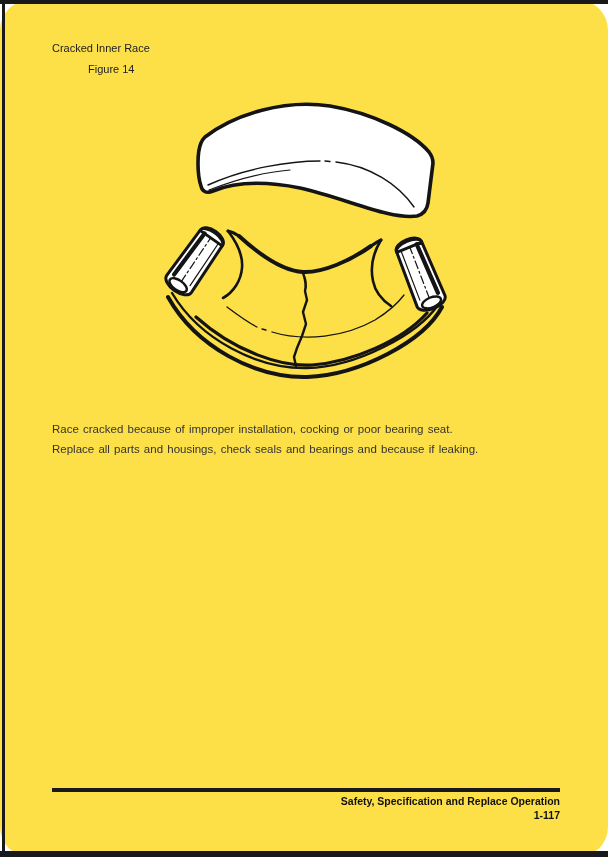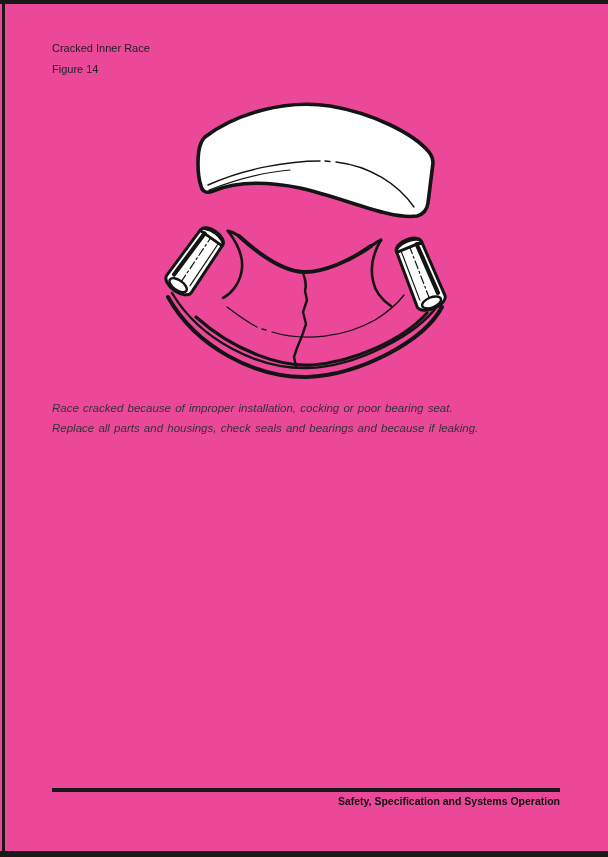--- a/index.html
+++ b/index.html
@@ -4,40 +4,40 @@
 <style>
   html,body{margin:0;padding:0;}
   body{
     width:608px;height:857px;
     background:#ffffff;
     font-family:"Liberation Sans", sans-serif;
     color:#1a1a1a;
     position:relative;
     overflow:hidden;
   }
-  .page{position:absolute;inset:0;background:#ec4899;}
+  .page{position:absolute;inset:0;background:#fde047;border-radius:30px;}
   
   .bar-top{position:absolute;left:0;top:0;width:608px;height:4px;background:#191919;}
   .bar-bottom{position:absolute;left:0;top:851px;width:608px;height:6px;background:#191919;}
   .bar-left{position:absolute;left:2px;top:0;width:3px;height:857px;background:#191919;}
 
   .title-block{position:absolute;left:52px;top:42px;}
   .doc-title{font-size:11px;line-height:12px;color:#222;}
-  .figure-label{font-size:11px;line-height:12px;color:#222;margin-top:9px;}
+  .figure-label{font-size:11px;line-height:12px;color:#222;margin-top:9px;margin-left:36px;}
 
   .figure-wrap{position:absolute;left:150px;top:95px;width:320px;height:290px;}
   .figure-wrap svg{display:block;}
 
   .image-code{
     position:absolute;left:460px;top:396px;
     font-size:20px;letter-spacing:0.5px;color:#0d0d0d;
   }
 
-  .caption{position:absolute;left:52px;top:398px;width:470px;
-    font-size:11.5px;line-height:20px;color:#333;word-spacing:1px;font-style:italic;}
+  .caption{position:absolute;left:52px;top:419px;width:470px;
+    font-size:11.5px;line-height:20px;color:#333;word-spacing:1px;}
 
   .footer-rule{position:absolute;left:52px;top:788px;width:508px;height:4px;background:#191919;}
   .footer-text{position:absolute;right:48px;top:794px;width:400px;text-align:right;}
   .footer-section{font-size:10.5px;font-weight:bold;line-height:14px;color:#111;}
   .footer-page{font-size:10.5px;font-weight:bold;line-height:14px;color:#111;}
 </style>
 </head>
 <body>
 
 <div class="page">
@@ -113,16 +113,17 @@
   </div>
 
 
   <div class="caption">
     <div>Race cracked because of improper installation, cocking or poor bearing seat.</div>
     <div>Replace all parts and housings, check seals and bearings and because if leaking.</div>
   </div>
 
   <div class="footer-rule"></div>
   <div class="footer-text">
-    <div class="footer-section">Safety, Specification and Systems Operation</div>
+    <div class="footer-section">Safety, Specification and Replace Operation</div>
+    <div class="footer-page">1-117</div>
   </div>
 
 </div>
 
 </body></html>

